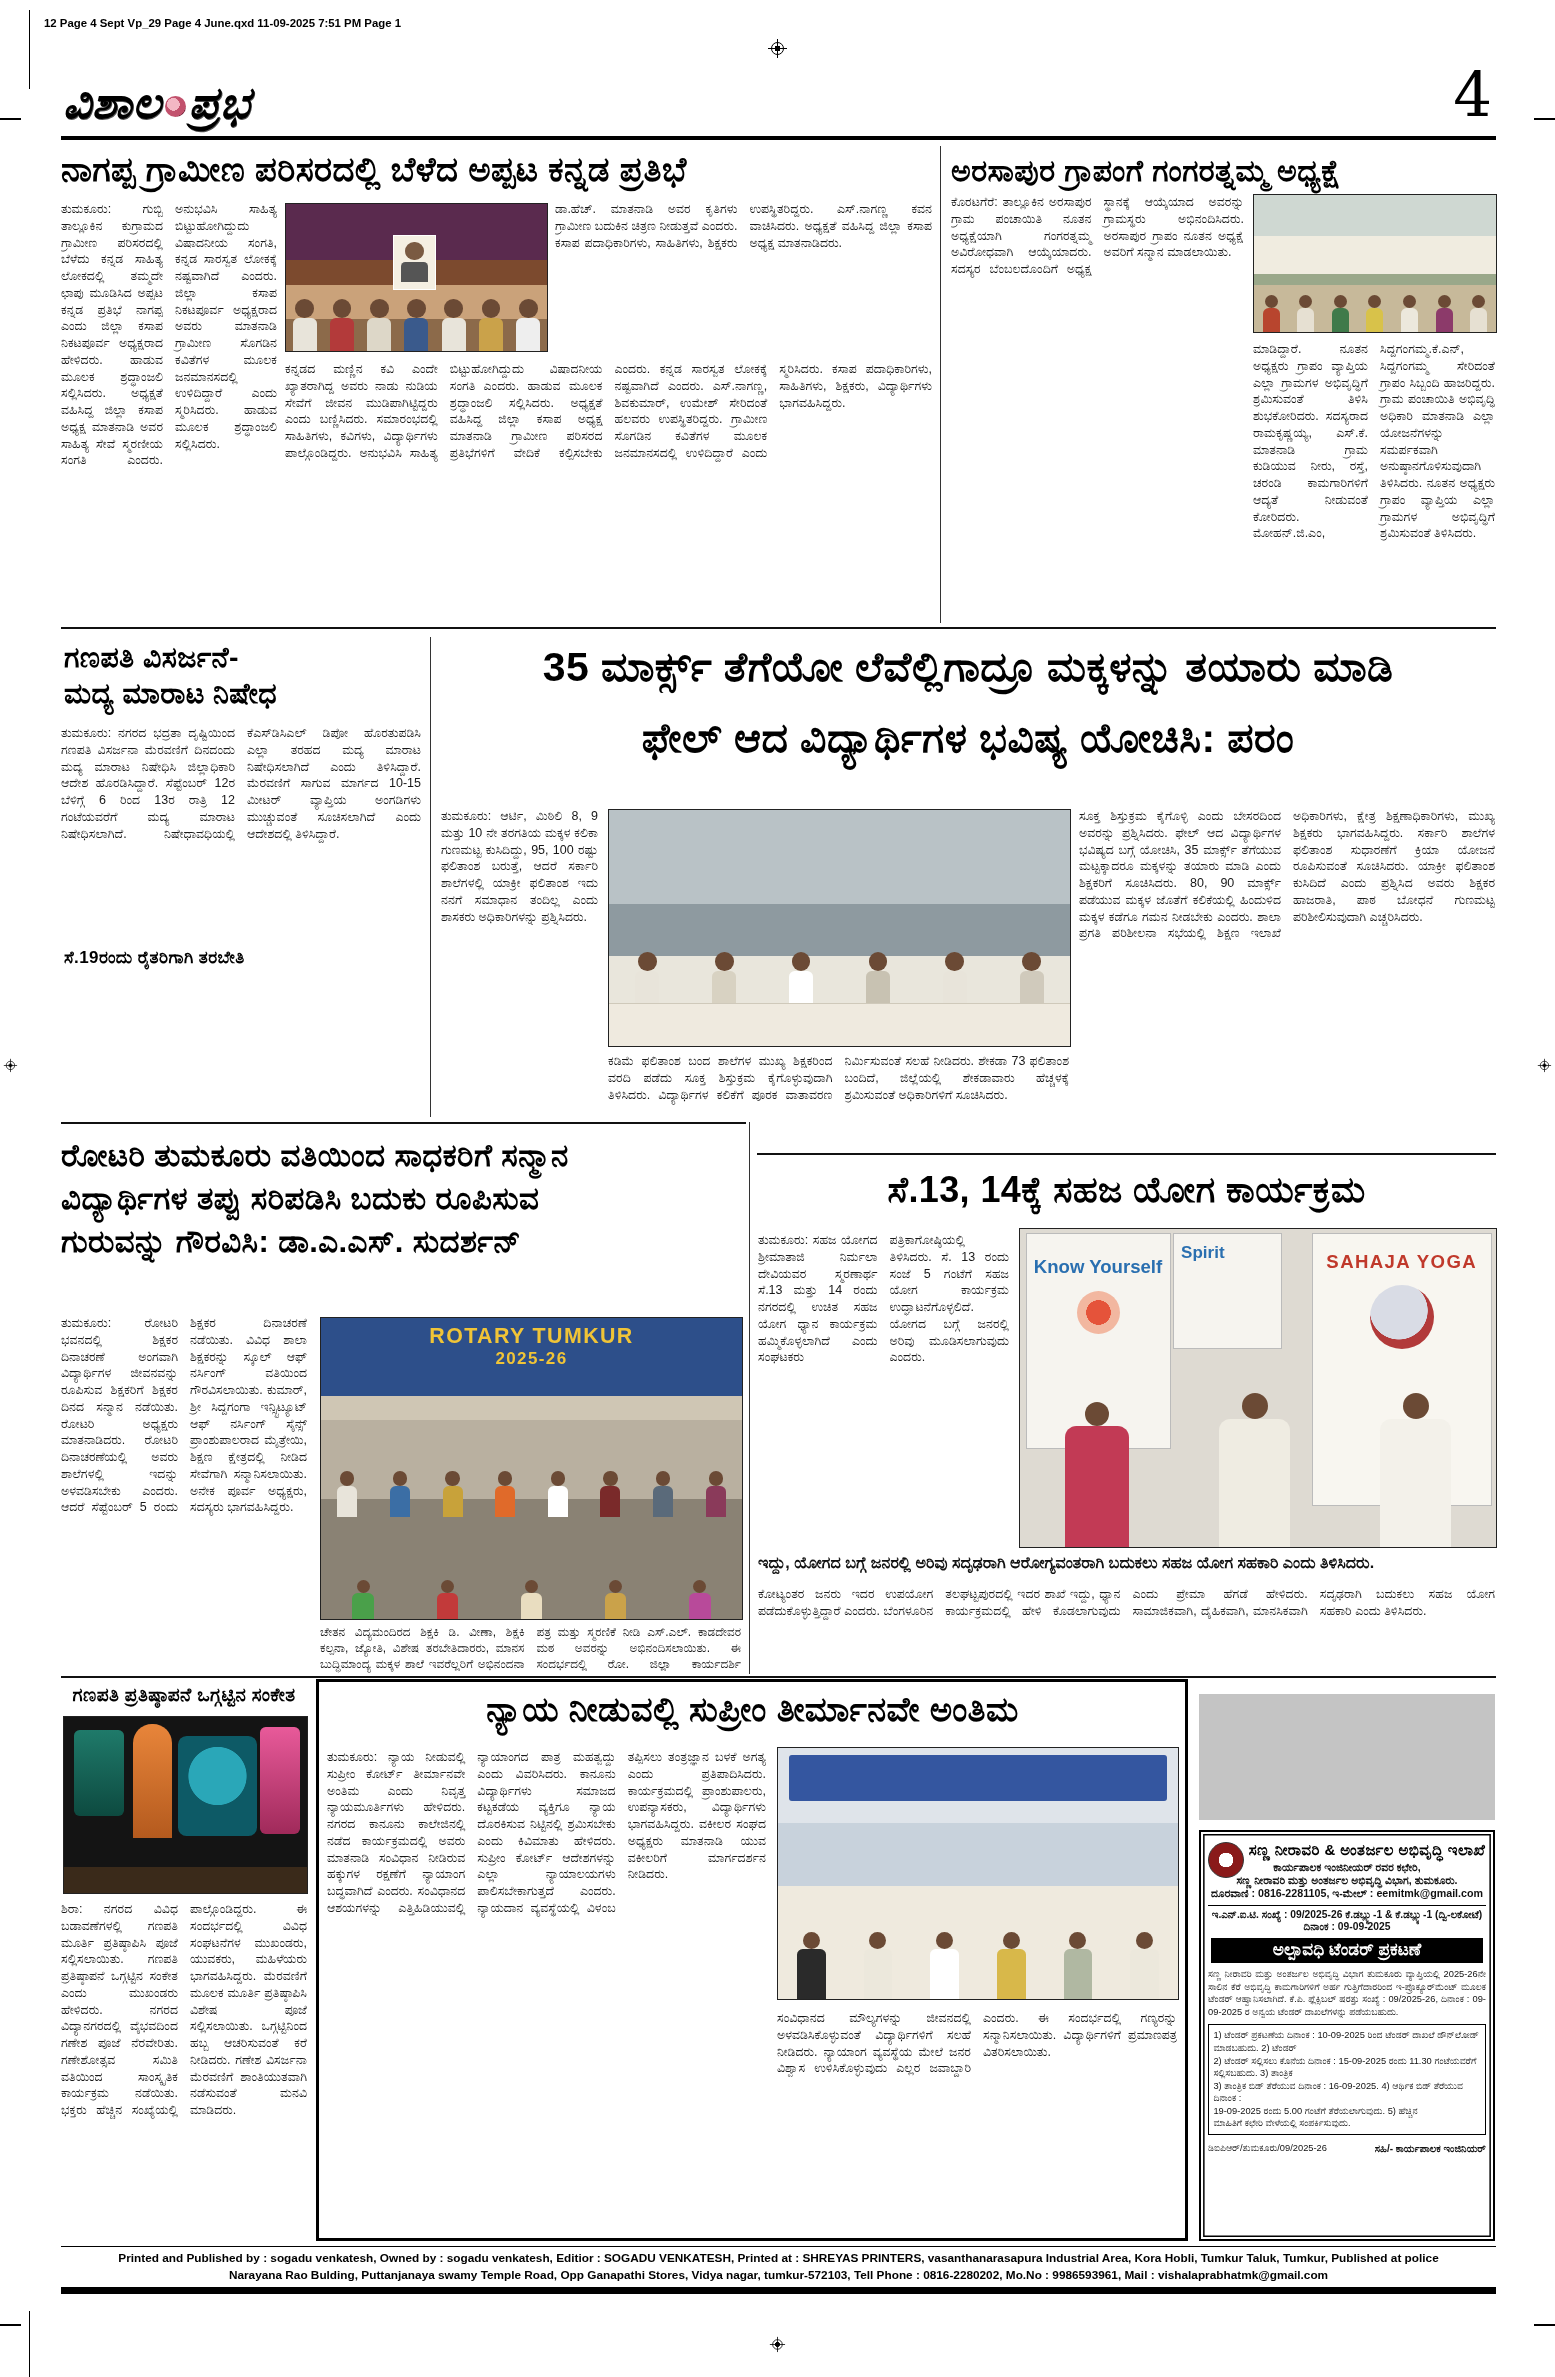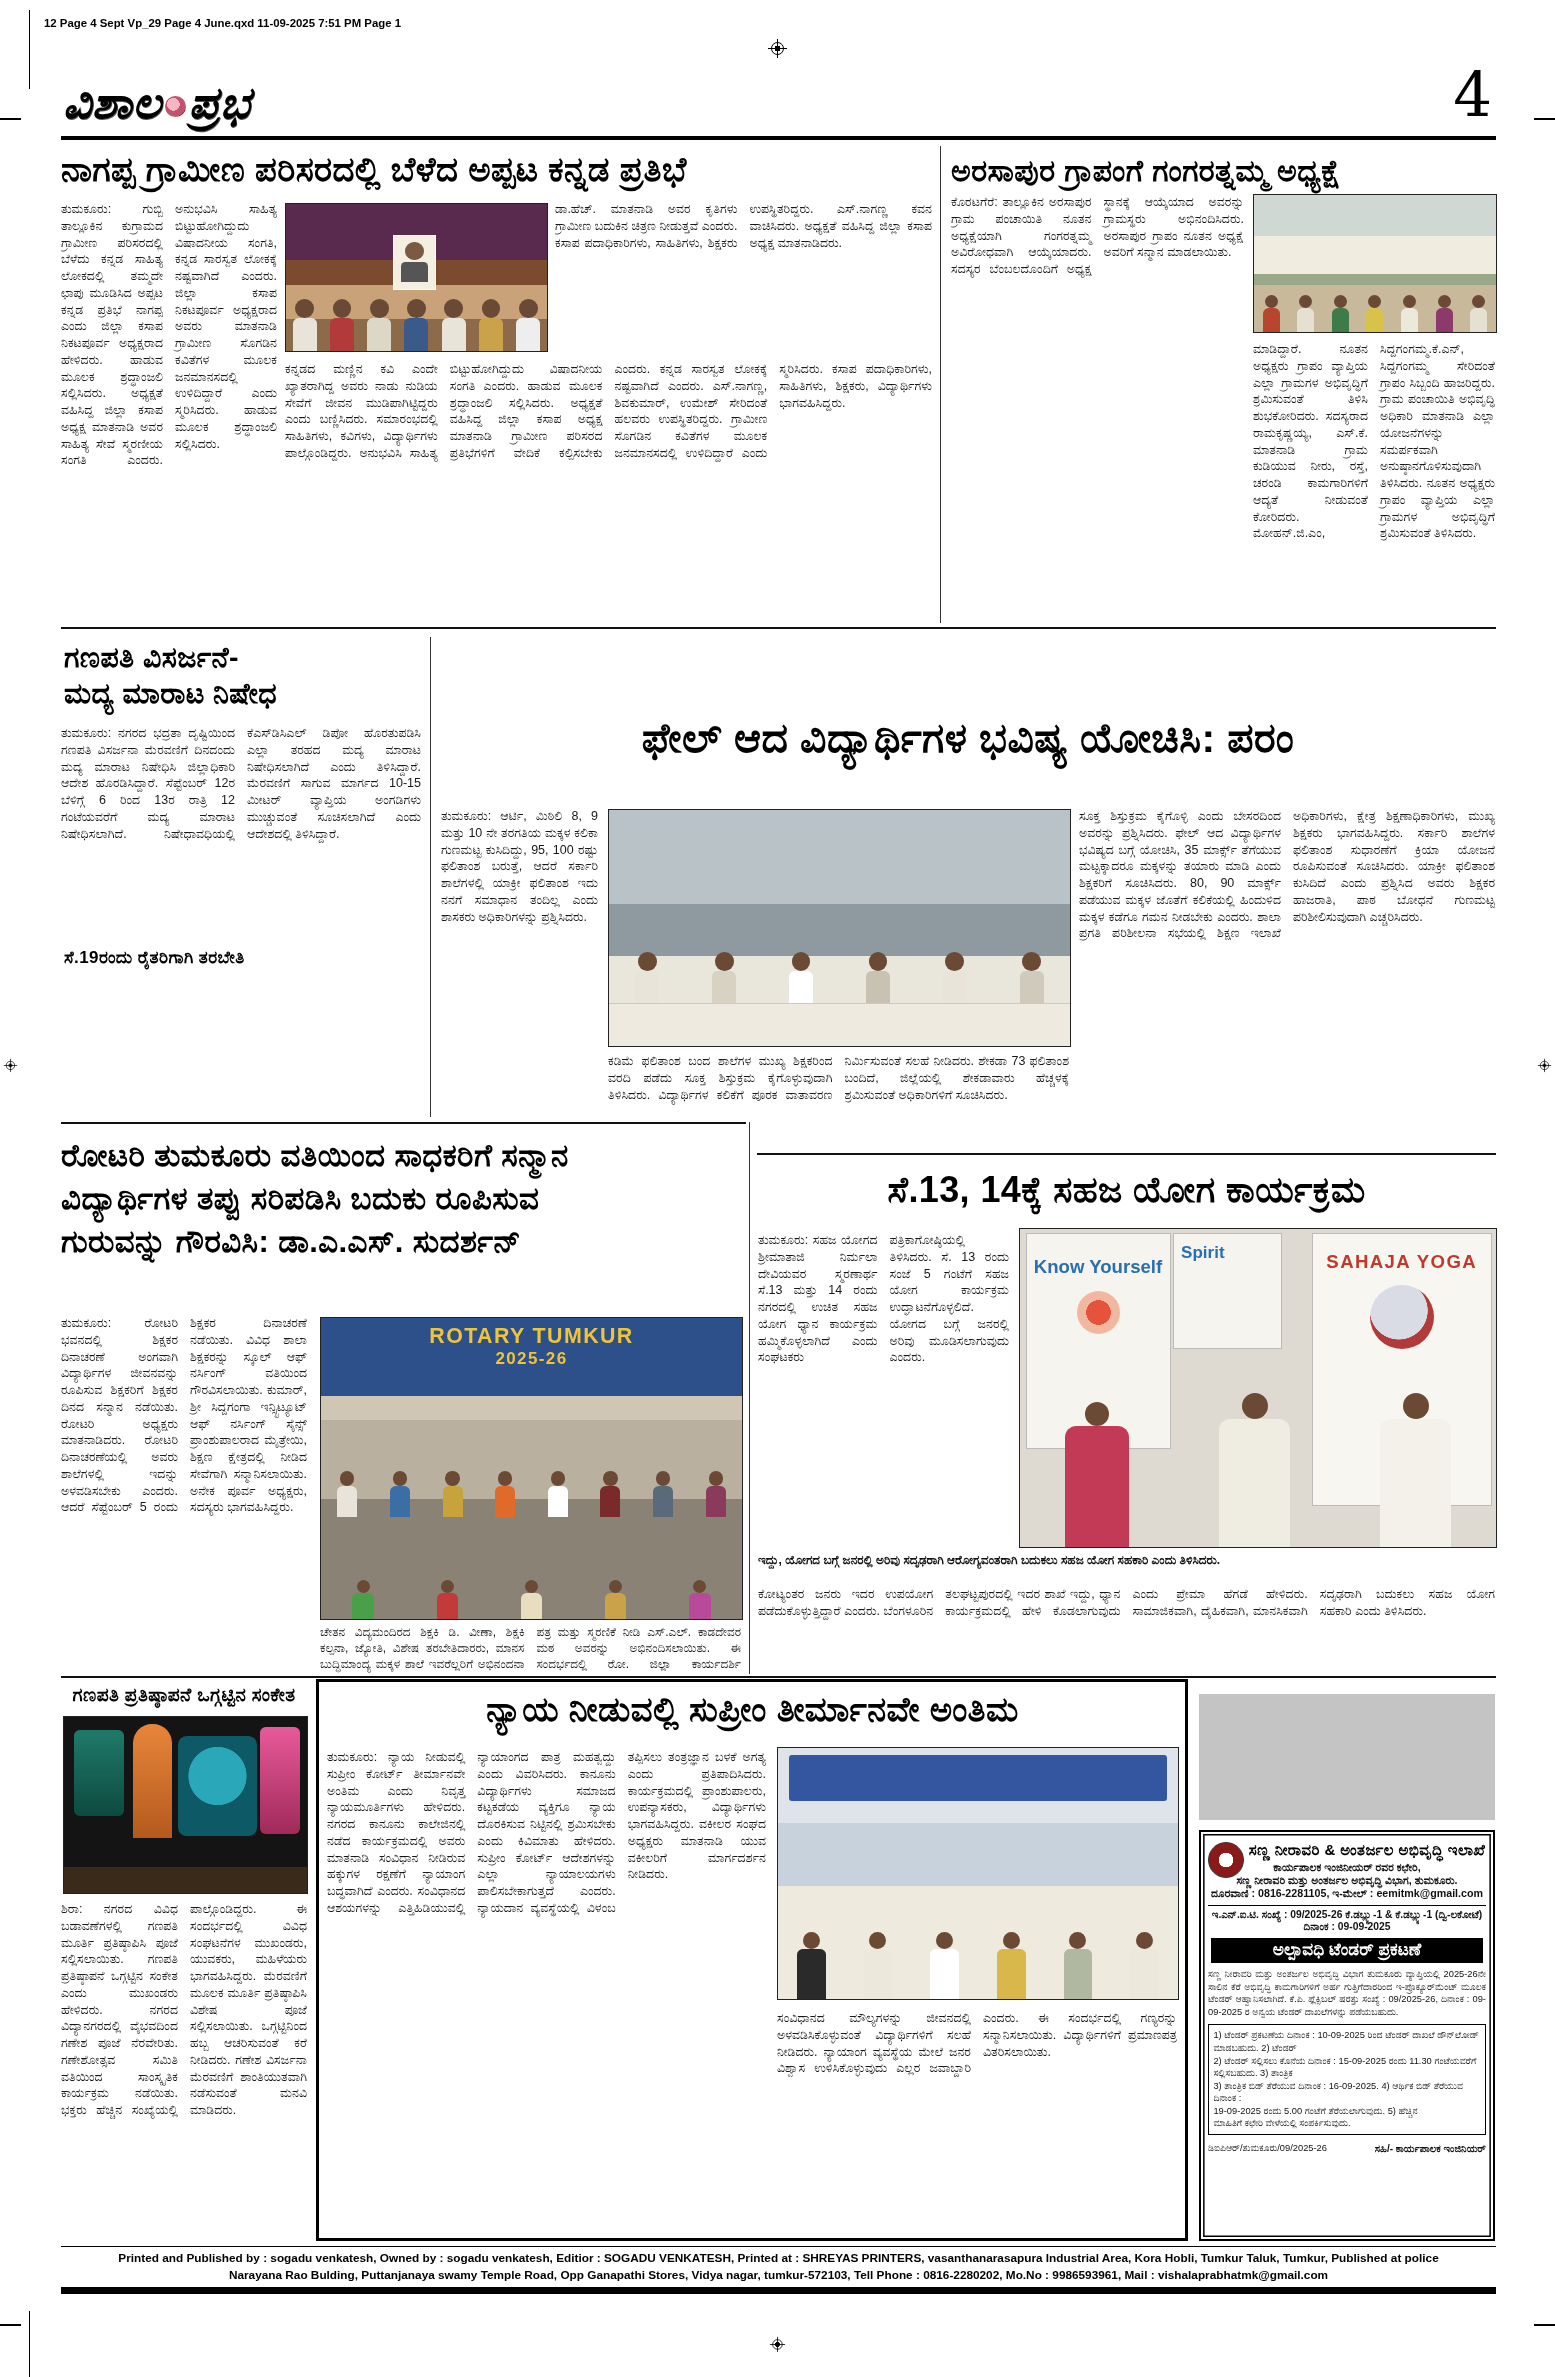--- a/index.html
+++ b/index.html
@@ -7,21 +7,21 @@
         font-family:"Liberation Sans",sans-serif;color:#111;}
   .abs{position:absolute;}
   .hl{font-weight:bold;color:#000;letter-spacing:0.4px;}
   .body-text{font-size:12.5px;line-height:1.34;text-align:justify;color:#181818;
              column-gap:12px;word-break:break-word;overflow:hidden;}
   .cols1{column-count:1}.cols2{column-count:2}.cols3{column-count:3}.cols4{column-count:4}
   .rule-h{background:#111;height:2.1px;}
   .rule-thick{background:#000;height:4.3px;}
   .rule-v{background:#333;width:1.4px;}
   .photo{position:absolute;overflow:hidden;border:0.7px solid #222;}
-  .caption{font-size:12px;line-height:1.3;font-weight:bold;color:#111;text-align:justify;}
+  .caption{font-size:16px;line-height:1.3;font-weight:bold;color:#111;text-align:justify;}
   
   .regmark{position:absolute;width:18.6px;height:18.6px;}
   .regmark .c{position:absolute;left:2.9px;top:2.9px;width:11.4px;height:11.4px;border:1.4px solid #000;border-radius:50%;background:radial-gradient(circle,#000 0 2.9px,transparent 2.9px);}
   .regmark .h{position:absolute;left:0;top:8.6px;width:18.6px;height:1.4px;background:#000;}
   .regmark .v{position:absolute;left:8.6px;top:0;width:1.4px;height:18.6px;background:#000;}
   .cropline{position:absolute;background:#000;}
   
   .ph-people{position:absolute;bottom:0;left:0;right:0;display:flex;justify-content:space-around;align-items:flex-end;}
   .head{width:18.6px;height:18.6px;border-radius:50%;background:#6b4a35;}
   .torso{width:24px;height:33px;border-radius:5.7px 5.7px 0 0;margin:0 auto;}
@@ -155,20 +155,21 @@
 
   <div class="abs hl" style="left:64px;top:640px;width:357px;font-size:28.5px;line-height:1.25;">
     <div>ಗಣಪತಿ ವಿಸರ್ಜನೆ-</div>
     <div>ಮದ್ಯ ಮಾರಾಟ ನಿಷೇಧ</div>
   </div>
   <div class="abs body-text cols2" style="left:61px;top:725px;width:360px;height:214px;">ತುಮಕೂರು: ನಗರದ ಭದ್ರತಾ ದೃಷ್ಟಿಯಿಂದ ಗಣಪತಿ ವಿಸರ್ಜನಾ ಮೆರವಣಿಗೆ ದಿನದಂದು ಮದ್ಯ ಮಾರಾಟ ನಿಷೇಧಿಸಿ ಜಿಲ್ಲಾಧಿಕಾರಿ ಆದೇಶ ಹೊರಡಿಸಿದ್ದಾರೆ. ಸೆಪ್ಟೆಂಬರ್ 12ರ ಬೆಳಿಗ್ಗೆ 6 ರಿಂದ 13ರ ರಾತ್ರಿ 12 ಗಂಟೆಯವರೆಗೆ ಮದ್ಯ ಮಾರಾಟ ನಿಷೇಧಿಸಲಾಗಿದೆ. ನಿಷೇಧಾವಧಿಯಲ್ಲಿ ಕೆಎಸ್‌ಡಿಸಿಎಲ್ ಡಿಪೋ ಹೊರತುಪಡಿಸಿ ಎಲ್ಲಾ ತರಹದ ಮದ್ಯ ಮಾರಾಟ ನಿಷೇಧಿಸಲಾಗಿದೆ ಎಂದು ತಿಳಿಸಿದ್ದಾರೆ. ಮೆರವಣಿಗೆ ಸಾಗುವ ಮಾರ್ಗದ 10-15 ಮೀಟರ್ ವ್ಯಾಪ್ತಿಯ ಅಂಗಡಿಗಳು ಮುಚ್ಚುವಂತೆ ಸೂಚಿಸಲಾಗಿದೆ ಎಂದು ಆದೇಶದಲ್ಲಿ ತಿಳಿಸಿದ್ದಾರೆ.</div>
   <div class="abs hl" style="left:64px;top:948px;width:357px;font-size:17px;">ಸೆ.19ರಂದು ರೈತರಿಗಾಗಿ ತರಬೇತಿ</div>
 
   <div class="abs rule-v" style="left:430px;top:637px;height:480px;"></div>
 
+  <div class="abs hl" style="left:441px;top:644px;width:1054px;font-size:41px;text-align:center;">35 ಮಾರ್ಕ್ಸ್ ತೆಗೆಯೋ ಲೆವೆಲ್ಲಿಗಾದ್ರೂ ಮಕ್ಕಳನ್ನು ತಯಾರು ಮಾಡಿ</div>
   <div class="abs hl" style="left:441px;top:715px;width:1054px;font-size:41px;text-align:center;">ಫೇಲ್ ಆದ ವಿದ್ಯಾರ್ಥಿಗಳ ಭವಿಷ್ಯ ಯೋಚಿಸಿ: ಪರಂ</div>
 
   <div class="photo" style="left:608px;top:809px;width:461px;height:236px;
               background:linear-gradient(180deg,#b9c2c6 0 40%,#8e9aa0 40% 62%,#e9e6dc 62% 82%,#7a7468 82%);">
     <div class="ph-people" style="height:58%;bottom:18%;">
       <span class="fig">
           <span class="head"></span>
           <span class="torso" style="background:#e8e4da;"></span>
         </span>
       <span class="fig">

